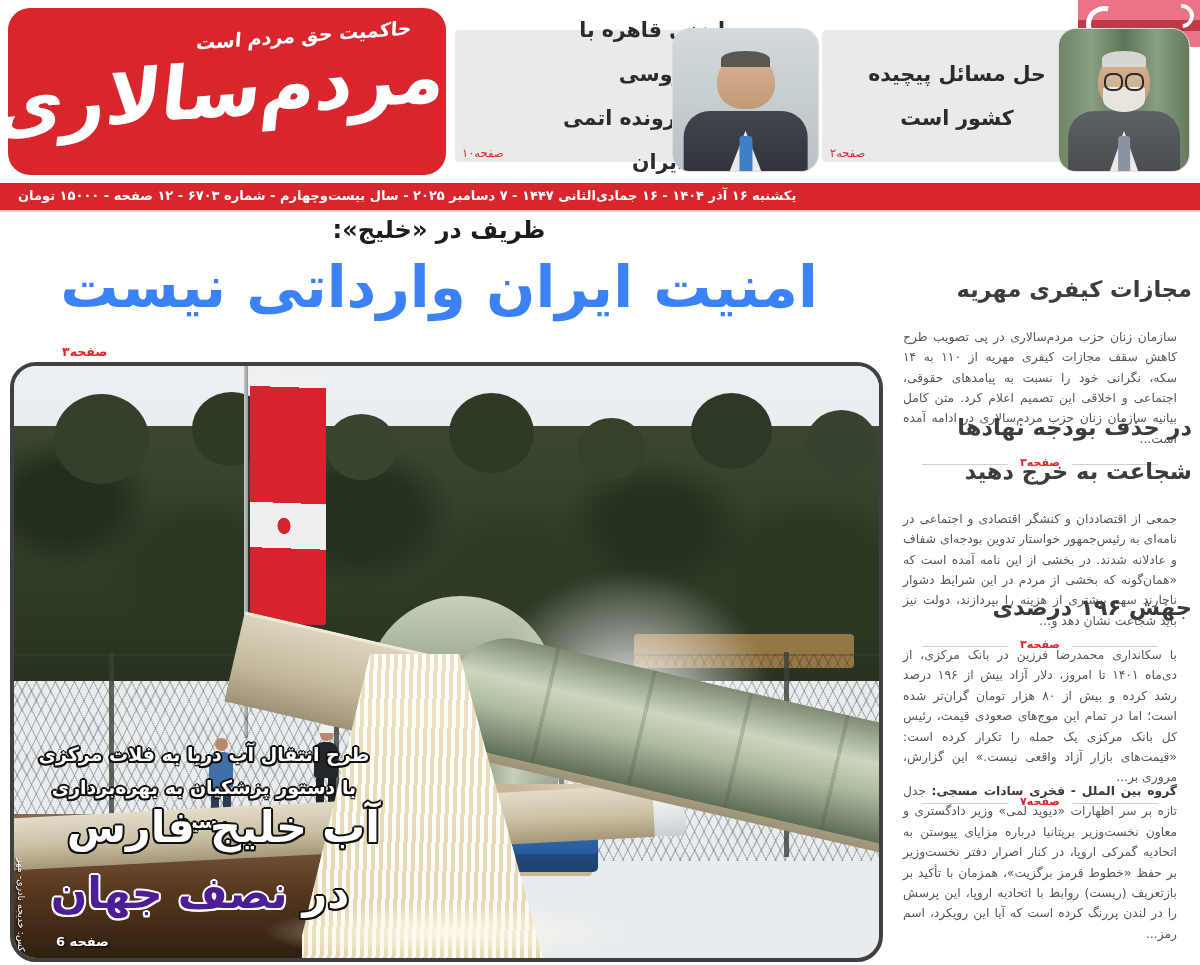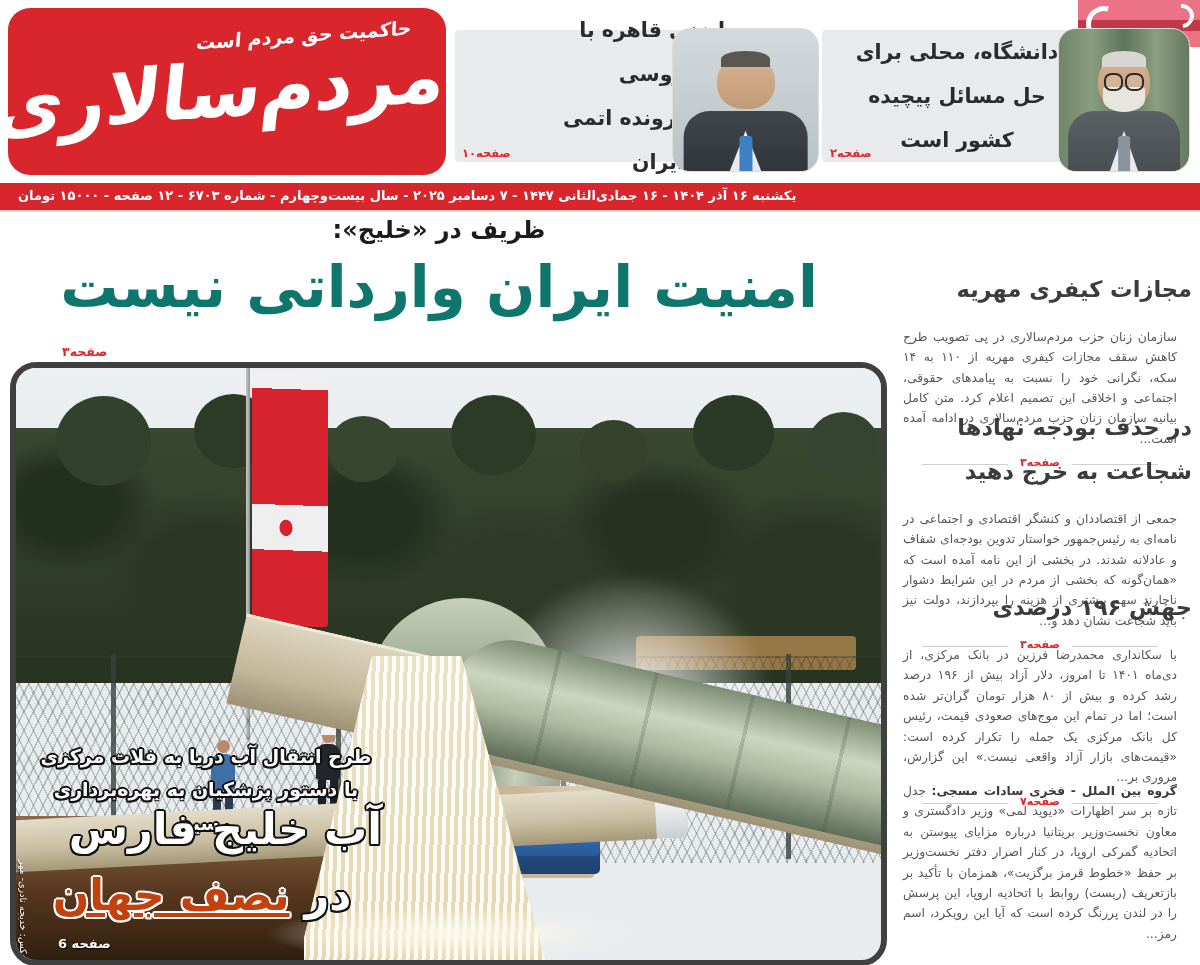--- a/index.html
+++ b/index.html
@@ -12,21 +12,21 @@
   .masthead .tagline{position:absolute;top:16px;right:34px;color:#fff;font-size:19px;font-weight:bold;
             transform:rotate(-4deg) skewX(-8deg);}
   .masthead .title{position:absolute;top:38px;left:0;width:100%;text-align:center;color:#fff;
             font-size:74px;font-weight:bold;line-height:1.2;transform:rotate(-4deg) skewX(-10deg);
             letter-spacing:-2px;}
 
   
   .promo-box{position:absolute;background:#e9eaeb;border-radius:4px;}
   .promo-box .ptitle{display:flex;flex-direction:column;justify-content:center;align-items:center;
             height:100%;font-size:20.5px;font-weight:bold;color:#2b2b2b;line-height:2.15;text-align:center;}
-  .promo-page{position:absolute;color:#e2242b;font-size:11.5px;font-weight:bold;}
+  .promo-page{position:absolute;color:#e2242b;font-size:11.5px;font-weight:normal;}
 
   .promo-photo{position:absolute;border-radius:18px;overflow:hidden;border:1px solid #dcdcdc;}
   .pp1{background:linear-gradient(180deg,#d3d9dc,#b9c2c6);}
   .pp2{background:linear-gradient(90deg,#6f8569,#8a9e80 25%,#5f7559 50%,#8a9e80 75%,#64795e);}
   .pp .suit{position:absolute;bottom:-14px;left:50%;transform:translateX(-50%);width:86%;height:52%;
             border-radius:26px 26px 0 0;background:linear-gradient(180deg,#41464d,#2d3137);}
   .pp2 .suit{background:linear-gradient(180deg,#5c6166,#45494d);}
   .pp .shirt{position:absolute;bottom:-8px;left:50%;transform:translateX(-50%);width:26%;height:34%;
             background:#e9eaec;clip-path:polygon(50% 0,100% 100%,0 100%);}
   .pp .tie{position:absolute;bottom:-8px;left:50%;transform:translateX(-50%);width:9%;height:30%;
@@ -54,26 +54,26 @@
 
   
   .datebar{position:absolute;left:0;top:183px;width:1200px;height:27px;background:#d8262c;
            border-bottom:2px solid #f3cdd0;}
   .datebar span{position:absolute;left:18px;top:5px;color:#fff;font-size:13px;font-weight:bold;
            direction:rtl;white-space:nowrap;}
 
   
   .lead{position:absolute;left:0;top:216px;width:878px;text-align:center;}
   .lead .kicker{font-size:24px;font-weight:bold;color:#1c1c1c;margin:0 0 10px 0;}
-  .lead .big{font-size:58px;font-weight:bold;color:#0f766e;margin:0;line-height:1.15;letter-spacing:-1px;}
+  .lead .big{font-size:58px;font-weight:bold;color:#3b82f6;margin:0;line-height:1.15;letter-spacing:-1px;}
   .lead-page{position:absolute;left:62px;top:344px;color:#e2242b;font-size:12.5px;font-weight:bold;}
 
   
   .photo{position:absolute;left:10px;top:362px;width:865px;height:592px;border-radius:26px;
-         overflow:hidden;border:6px solid #404040;background:#e8ecef;}
+         overflow:hidden;border:4px solid #404040;background:#e8ecef;}
   .ph-sky{position:absolute;top:0;left:0;width:100%;height:45%;
          background:linear-gradient(180deg,#edf0f2,#dfe5e8);}
   .ph-bldg-l{position:absolute;left:30px;top:92px;width:120px;height:80px;background:#9aa0a3;
          border-radius:6px;opacity:.9;}
   .ph-trees{position:absolute;left:0;top:60px;width:100%;height:255px;
          background:
           radial-gradient(ellipse 120px 90px at 6% 30%,#232f1d 40%,transparent 75%),
           radial-gradient(ellipse 140px 100px at 22% 55%,#2b3723 40%,transparent 75%),
           radial-gradient(ellipse 130px 95px at 40% 35%,#243020 40%,transparent 75%),
           radial-gradient(ellipse 150px 105px at 58% 60%,#2e3a26 40%,transparent 75%),
@@ -135,22 +135,22 @@
           linear-gradient(180deg,#7e8c74,#ccd6be 35%,#aebba0 60%,#5f6e58);}
   .ph-water{position:absolute;left:288px;top:288px;width:262px;height:304px;
          clip-path:polygon(26% 0,60% 0,92% 100%,-2% 100%);
          background:
           repeating-linear-gradient(92deg,rgba(255,255,255,.85) 0 4px,rgba(219,199,152,.45) 4px 8px),
           linear-gradient(180deg,#fbf7ea,#f4ebd0 55%,#efe3c2);}
   .ph-splash{position:absolute;left:250px;top:538px;width:370px;height:56px;
          background:radial-gradient(closest-side,rgba(252,248,235,.95),rgba(252,248,235,0));}
   .outline-b{color:#fff;text-shadow:2px 0 #111,-2px 0 #111,0 2px #111,0 -2px #111,
          1.5px 1.5px #111,-1.5px -1.5px #111,1.5px -1.5px #111,-1.5px 1.5px #111;}
-  .outline-w{color:#c2410c;text-shadow:2px 0 #fff,-2px 0 #fff,0 2px #fff,0 -2px #fff,
-         1.5px 1.5px #fff,-1.5px -1.5px #fff,1.5px -1.5px #fff,-1.5px 1.5px #fff;text-decoration:underline;}
+  .outline-w{color:#4c1d95;text-shadow:2px 0 #fff,-2px 0 #fff,0 2px #fff,0 -2px #fff,
+         1.5px 1.5px #fff,-1.5px -1.5px #fff,1.5px -1.5px #fff,-1.5px 1.5px #fff;}
   .ph-cap{position:absolute;left:14px;top:372px;width:352px;text-align:center;font-size:19px;
          font-weight:bold;line-height:1.75;z-index:12;}
   .ph-big1{position:absolute;left:6px;top:436px;width:360px;font-size:43px;
          font-weight:bold;z-index:12;}
   .ph-big2{position:absolute;left:6px;top:502px;width:360px;text-align:center;font-size:43px;
          font-weight:bold;z-index:12;}
   .ph-page{position:absolute;left:42px;top:568px;color:#fff;font-size:13px;font-weight:bold;z-index:12;
          text-shadow:1px 1px 2px #000;}
   .ph-credit{position:absolute;left:2px;top:452px;height:140px;color:#fff;font-size:9.5px;z-index:12;
          writing-mode:vertical-rl;text-shadow:1px 1px 2px #000;letter-spacing:.5px;}
@@ -193,21 +193,20 @@
     <div class="suit"></div>
     <div class="shirt"></div>
     <div class="tie"></div>
     <div class="face">
       <div class="hair"></div>
     </div>
   </div>
 
   <div class="promo-box" style="left:822px;top:30px;width:253px;height:132px;">
     <div class="ptitle" style="width:236px;">
-      <span>دانشگاه، محلی برای</span>
       <span>حل مسائل پیچیده کشور است</span>
     </div>
   </div>
   <div class="promo-page" style="left:830px;top:146px;">صفحه۲</div>
   <div class="promo-photo pp pp2" style="left:1058px;top:28px;width:130px;height:142px;">
     <div class="suit"></div>
     <div class="shirt"></div>
     <div class="tie"></div>
     <div class="face">
       <div class="hair"></div>

